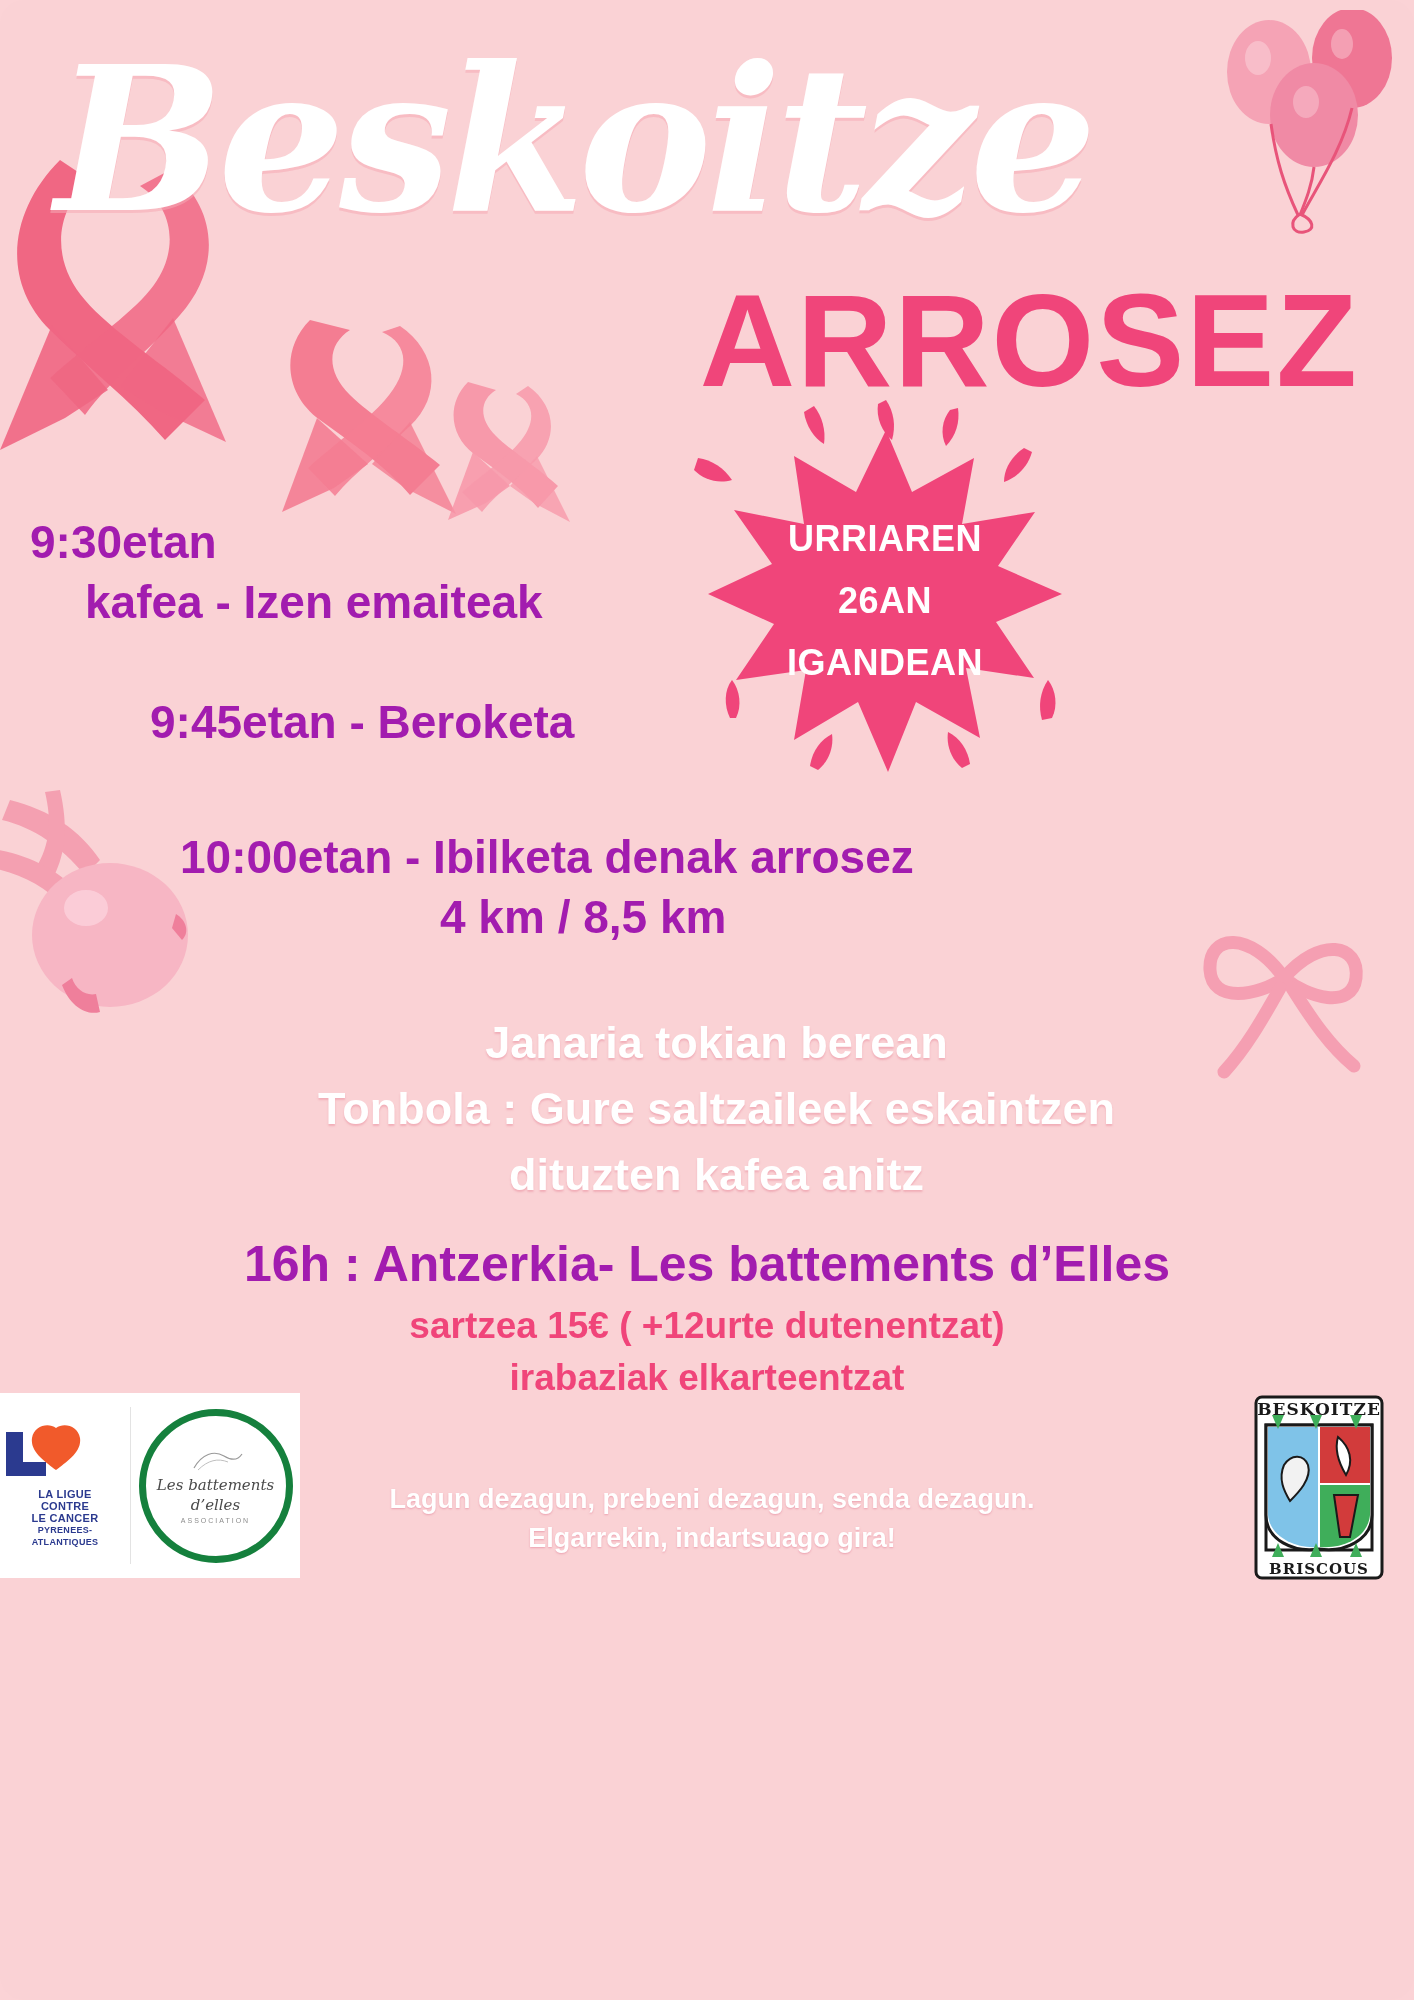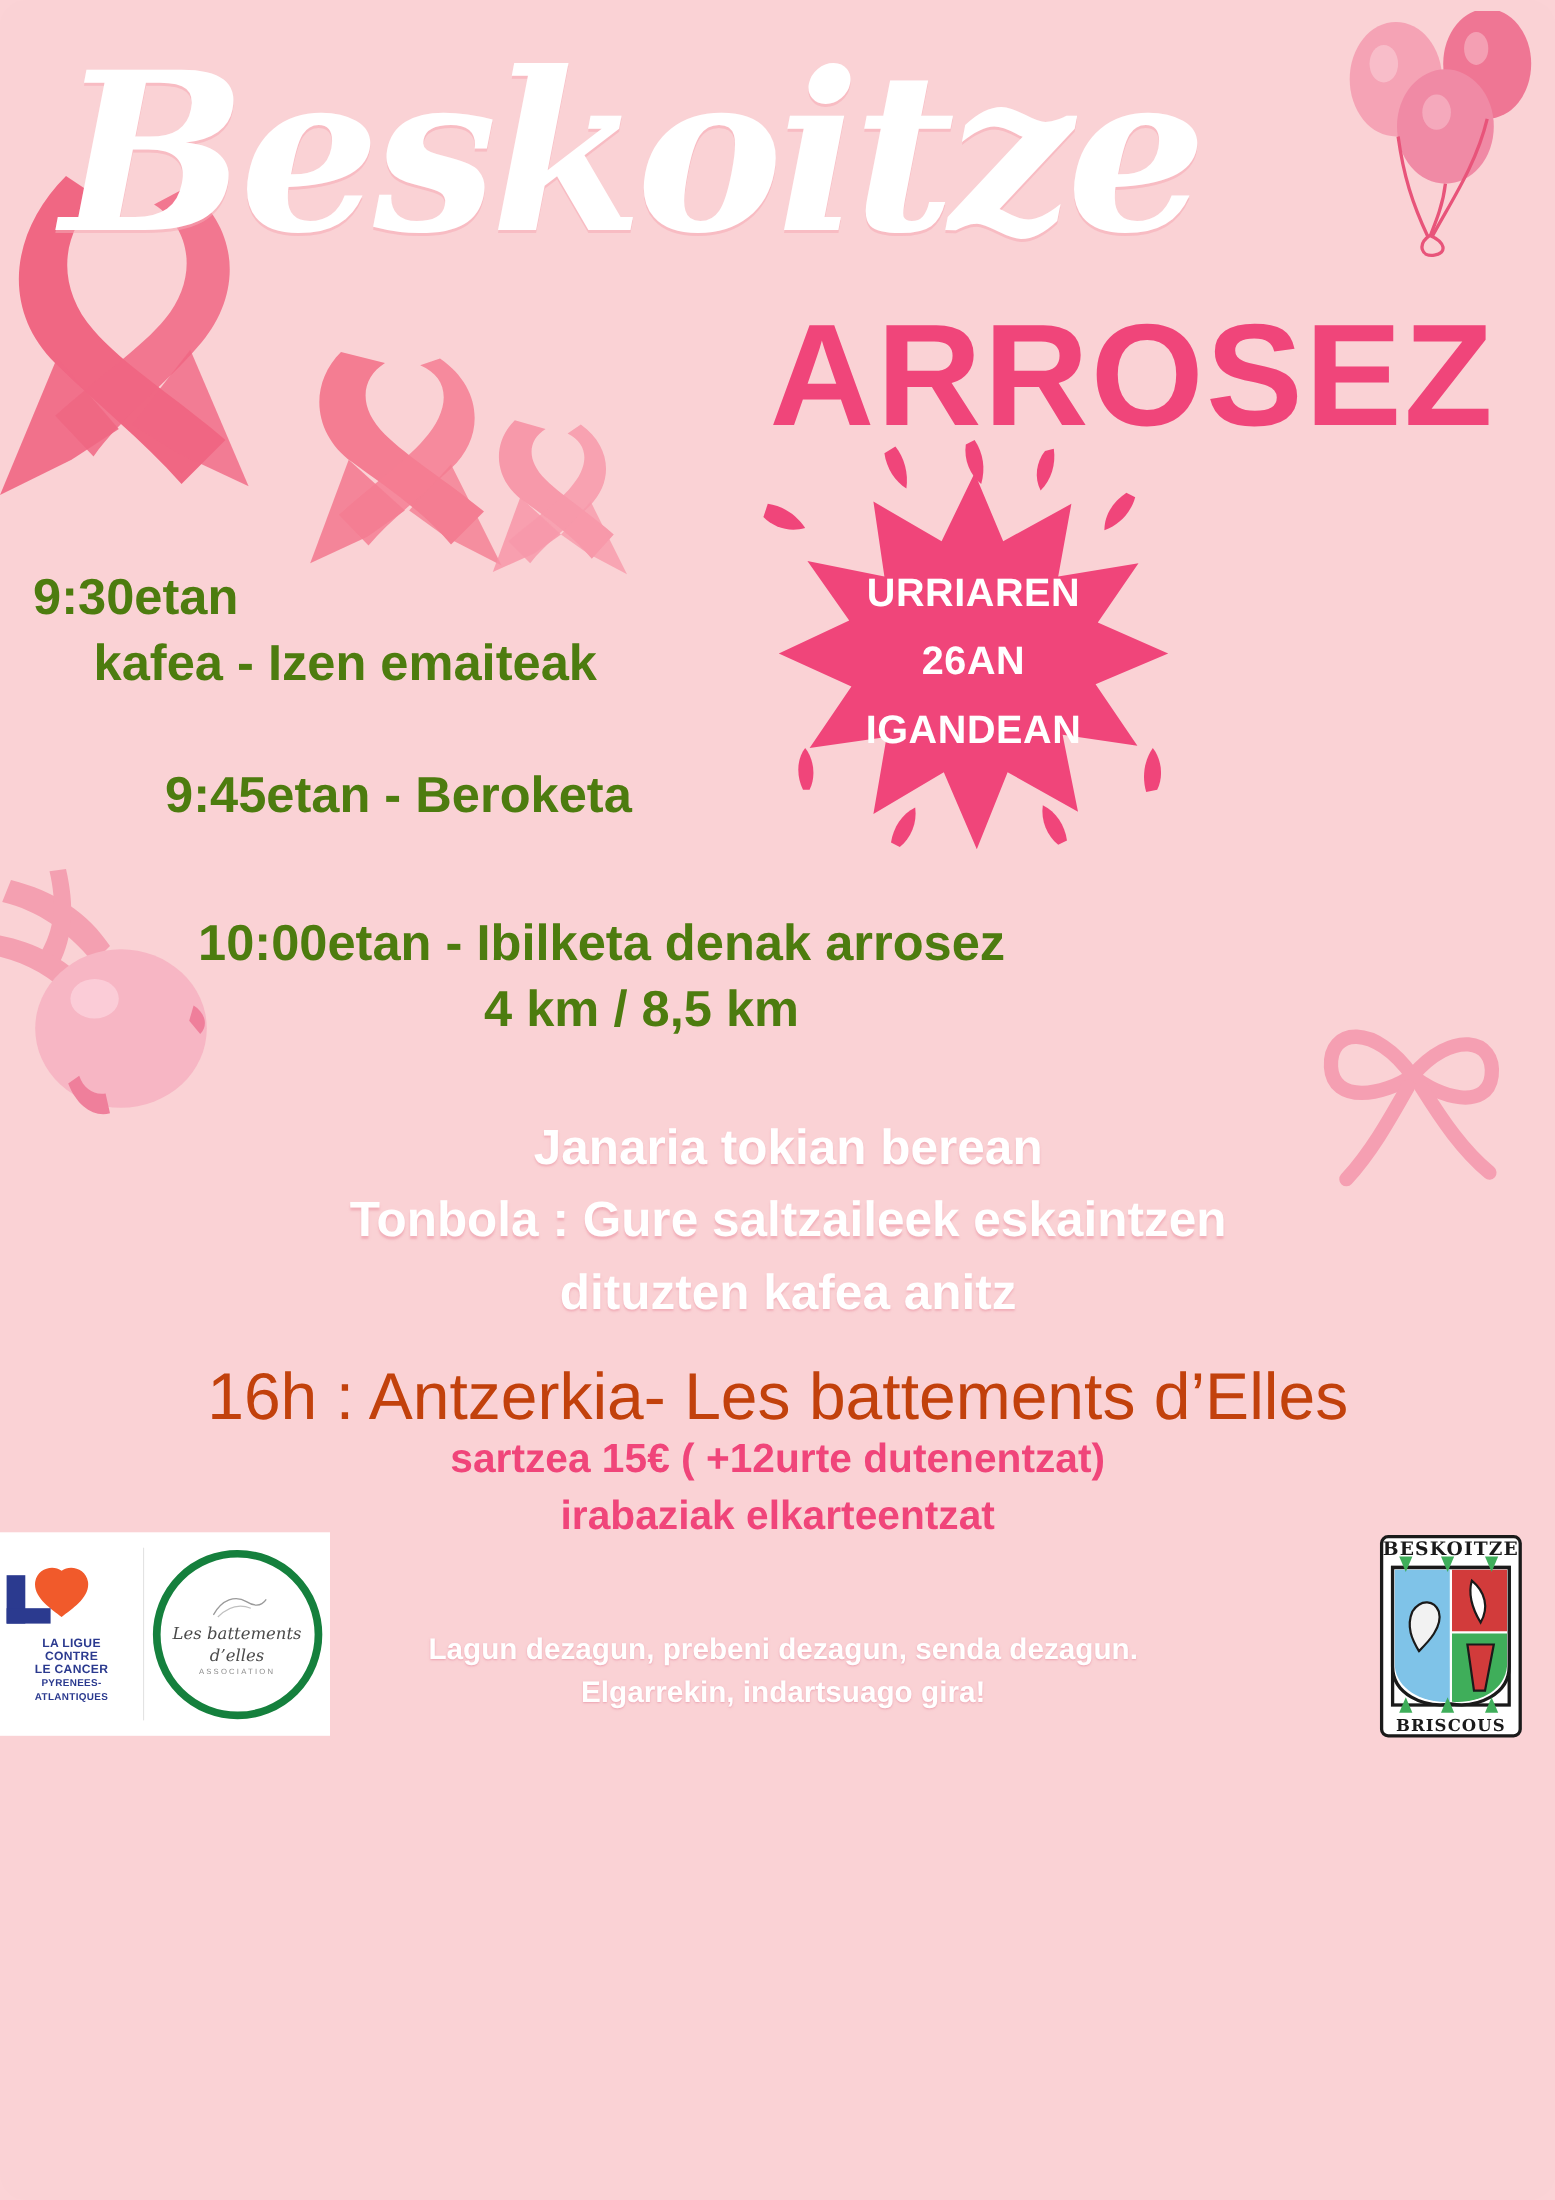--- a/index.html
+++ b/index.html
@@ -81,21 +81,21 @@
     top: 108px;
     text-align: center;
     color: #ffffff;
     font-size: 36px;
     font-weight: bold;
     line-height: 62px;
     letter-spacing: 0.5px;
   }
 
   
-  .sched { position: absolute; color: #4d7c0f; font-weight: bold; }
+  .sched { position: absolute; color: #a21caf; font-weight: bold; }
   .s1a { left: 30px;  top: 515px; font-size: 46px; }
   .s1b { left: 85px;  top: 575px; font-size: 46px; }
   .s2  { left: 150px; top: 695px; font-size: 46px; }
   .s3a { left: 180px; top: 830px; font-size: 46px; }
   .s3b { left: 440px; top: 890px; font-size: 46px; }
 
   
   .white-block {
     position: absolute;
     left: 0; right: 0;
@@ -108,23 +108,23 @@
     text-shadow: 0 2px 2px rgba(235,150,165,0.6);
     padding-left: 19px;
   }
 
   
   .theatre {
     position: absolute;
     left: 0; right: 0;
     top: 1235px;
     text-align: center;
-    color: #c2410c;
-    font-size: 60px;
-    font-weight: normal;
+    color: #a21caf;
+    font-size: 50px;
+    font-weight: bold;
   }
   .price {
     position: absolute;
     left: 0; right: 0;
     top: 1300px;
     text-align: center;
     color: #f0457a;
     font-size: 37px;
     font-weight: bold;
     line-height: 52px;

